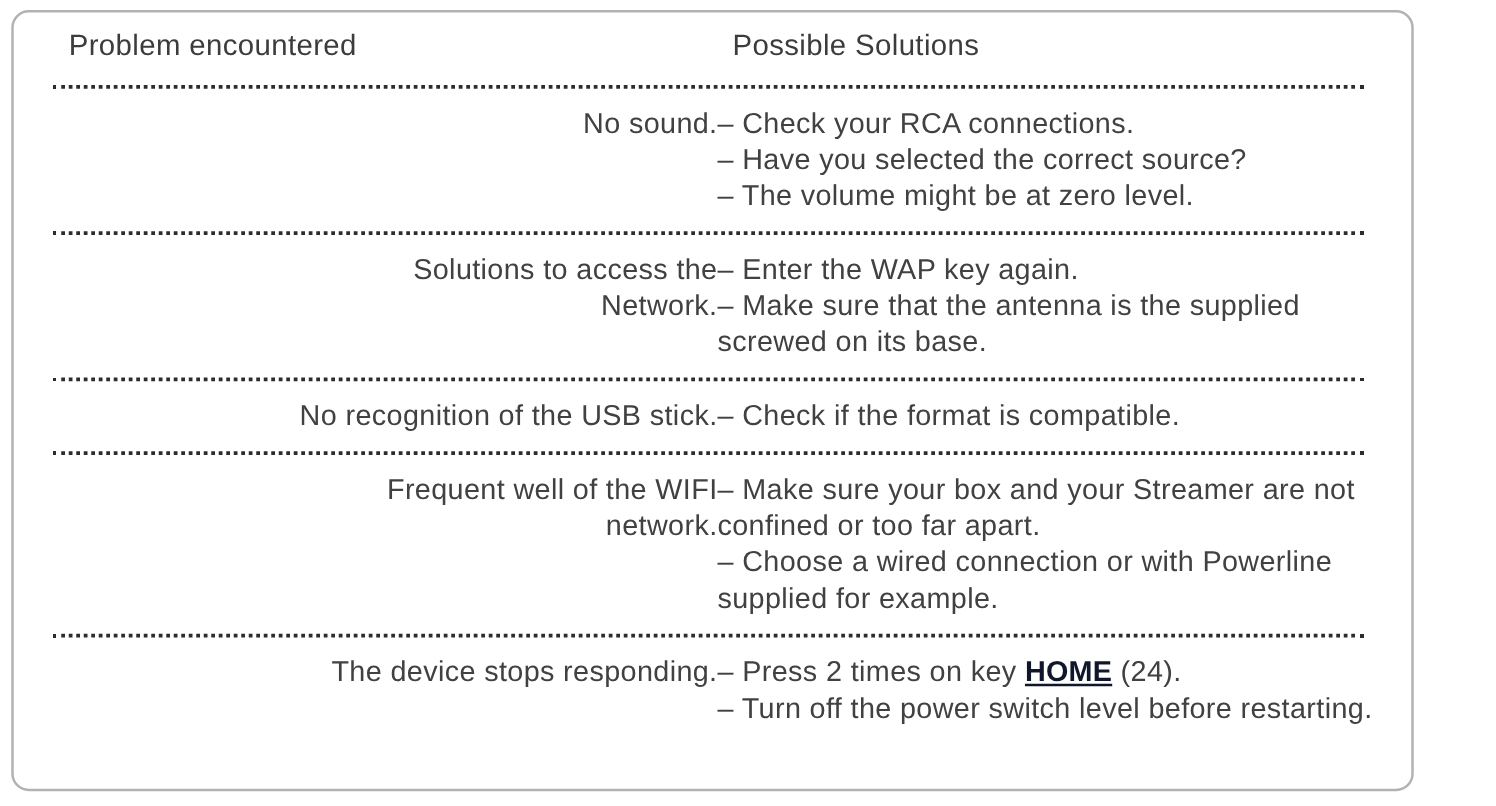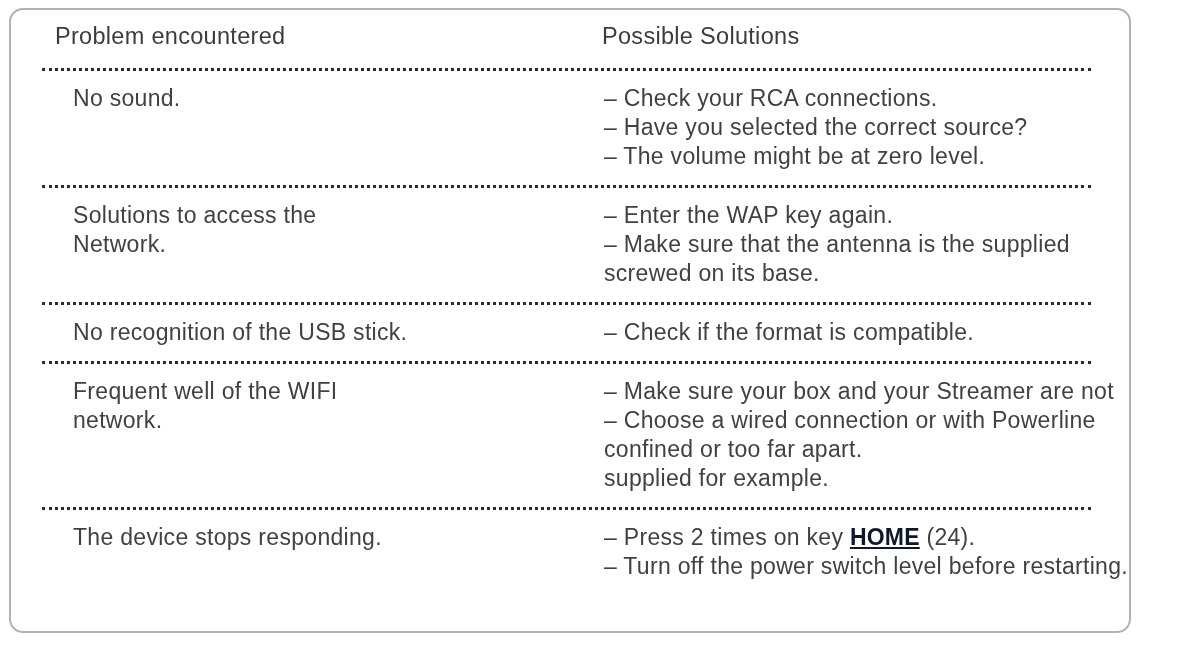--- a/index.html
+++ b/index.html
@@ -37,37 +37,38 @@
     box-sizing: content-box;
   }
   .hdr {
     font-size: 23.5px;
     line-height: 30px;
     color: #3c3c3c;
     letter-spacing: 0.3px;
     white-space: nowrap;
   }
   .hdr.h-problem { margin-left: 44px; width: 531px; }
-  .hdr.h-solutions { margin-left: 16px; }
+  .hdr.h-solutions { margin-left: 0; }
   .sep {
     height: 0;
     border-top: 3px dotted #2c2c2c;
     margin-left: 31px;
     margin-right: 38px;
   }
   .row {
     display: flex;
     padding-top: 13px;
     padding-bottom: 14px;
   }
   .cell { box-sizing: border-box; }
   .cell.p {
-    margin-left: 62px;
+    margin-left: 32px;
     width: 531px;
     flex: 0 0 auto;
+    text-align: right;
   }
   .cell.s { flex: 1 1 auto; }
   .line {
     font-size: 23px;
     line-height: 29px;
     color: #414141;
     letter-spacing: 0.3px;
     white-space: pre;
   }
   .line .b {
@@ -123,22 +124,22 @@
   </div>
 
   <div class="sep"></div>
   <div class="row">
     <div class="cell p">
             <div class="line"><span>Frequent well of the WIFI</span></div>
             <div class="line"><span>network.</span></div>
           </div>
     <div class="cell s">
             <div class="line"><span>– Make sure your box and your Streamer are not</span></div>
+            <div class="line"><span>confined or too far apart.</span></div>
             <div class="line"><span>– Choose a wired connection or with Powerline</span></div>
-            <div class="line"><span>confined or too far apart.</span></div>
             <div class="line"><span>supplied for example.</span></div>
           </div>
   </div>
 
   <div class="sep"></div>
   <div class="row">
     <div class="cell p">
             <div class="line"><span>The device stops responding.</span></div>
           </div>
     <div class="cell s">

